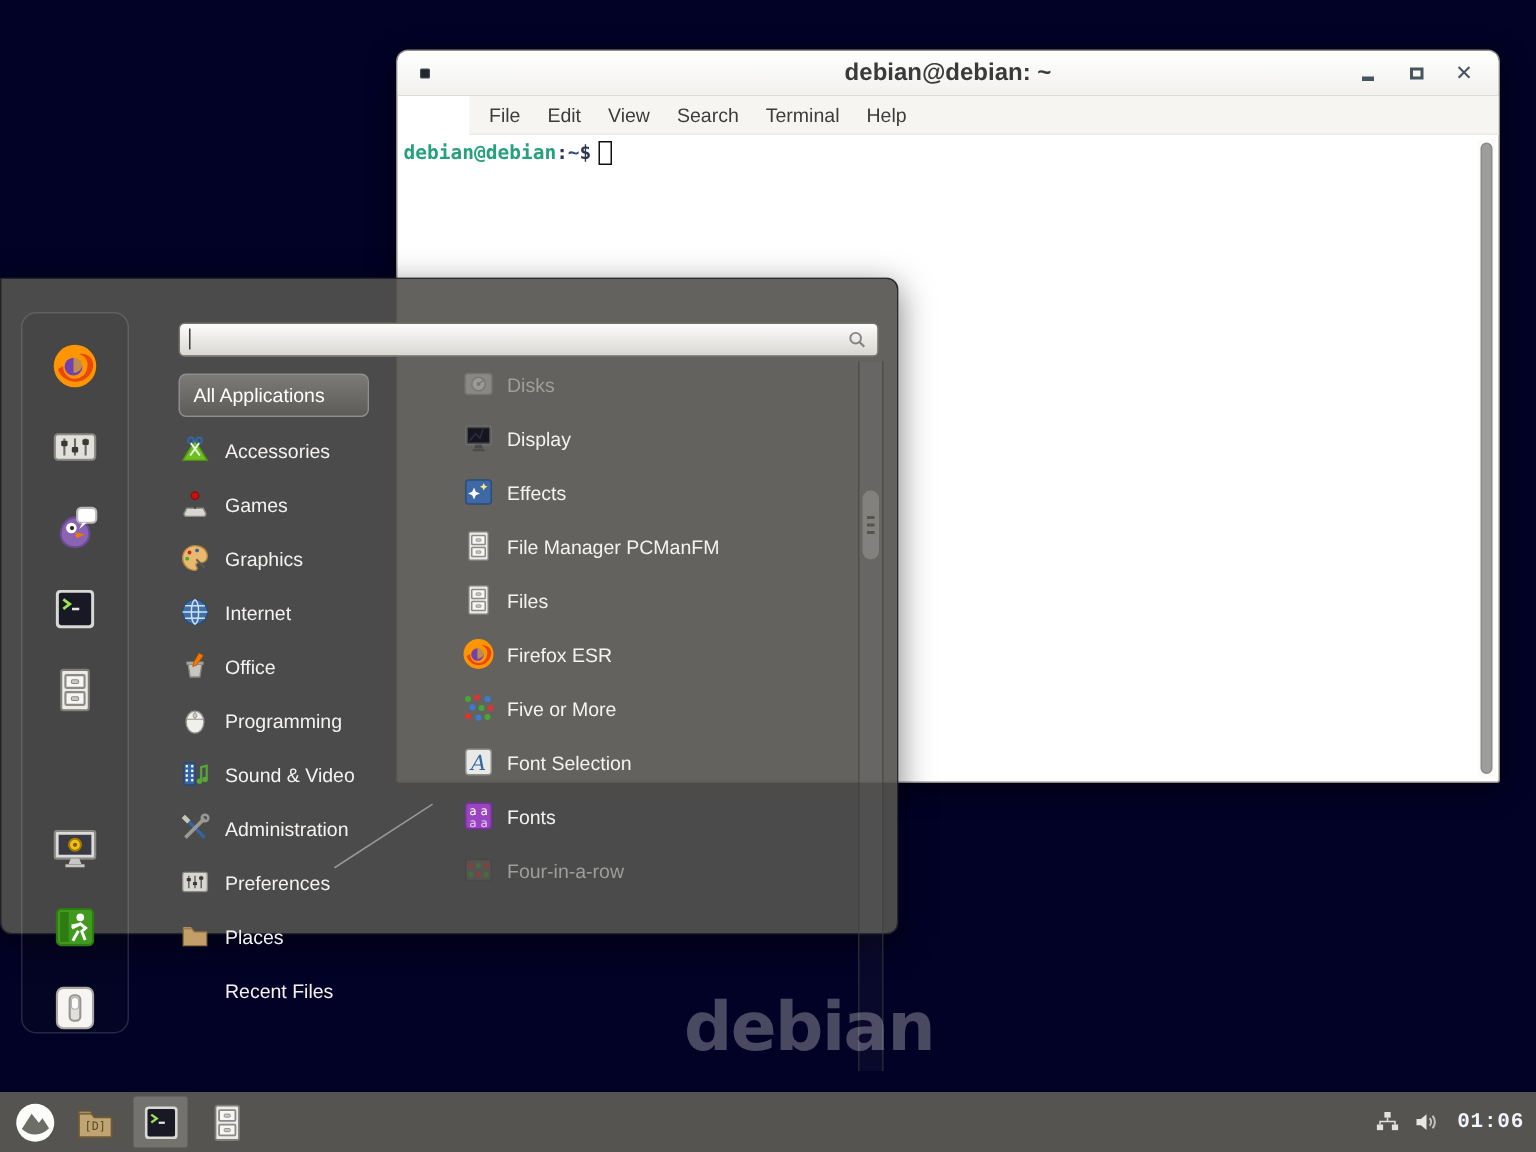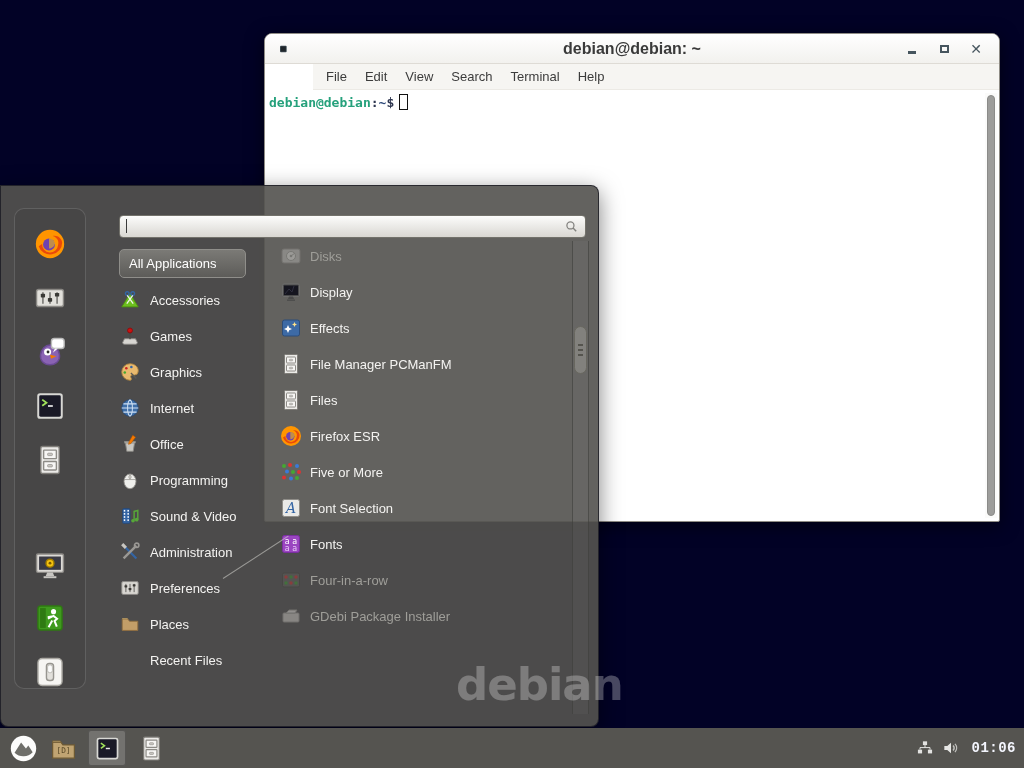--- a/index.html
+++ b/index.html
@@ -44,21 +44,21 @@
   .p-colon { color:#2e3650; }
   .p-path { color:#2e4a7a; }
   .p-dollar { color:#2e3650; }
   .caret { display:inline-block; width:9px; height:16px; border:1.5px solid #111; margin-left:5px; }
 
   .term-scrollbar { position:absolute; top:2px; bottom:2px; right:1px; width:12px; background:#fbfbfa; }
   .term-thumb { position:absolute; left:2px; right:2px; top:2px; bottom:2px; background:#9d9d9b; border-radius:5px; border:1px solid #8b8b89; }
 
   
   #appmenu {
-    position:absolute; left:0; top:185px; width:599px; height:542px;
+    position:absolute; left:0; top:185px; width:599px; height:438px;
     background:rgba(83,82,79,0.91);
     border:1px solid rgba(18,18,28,0.7);
     border-radius:0 8px 8px 8px;
     box-shadow:0 6px 22px rgba(0,0,0,.5);
     z-index:3;
   }
 
   .fav-panel {
     position:absolute; left:13px; top:22px; width:72px; height:481px;
     border:1px solid rgba(255,255,255,0.14); border-radius:10px;
@@ -86,21 +86,21 @@
   .cat-row .clabel { font-size:13px; color:#f4f3f1; white-space:nowrap; }
   .cat-row.selected {
     height:29px; margin:3px 0 4px 0; width:127px;
     background:linear-gradient(#7b7a76,#5d5c59);
     border:1px solid #8f8e8a; border-radius:5px;
     padding-left:9px;
   }
   .cat-row.selected .clabel { color:#ffffff; }
   .cat-row.noicon { padding-left:31px; }
 
-  .app-list { position:absolute; left:248px; top:52px; width:302px; height:478px; overflow:hidden; }
+  .app-list { position:absolute; left:276px; top:52px; width:302px; height:478px; overflow:hidden; }
   .app-row { height:36px; display:flex; align-items:center; padding-left:30px; cursor:pointer; }
   .app-row .aicon { width:24px; height:24px; margin-right:7px; flex:none; }
   .app-row .aicon svg { width:24px; height:24px; }
   .app-row .alabel { font-size:13px; color:#f4f3f1; white-space:nowrap; }
   .app-row.dim .alabel { color:#9f9e99; }
   .app-row.dim .aicon { opacity:.55; }
 
   .menu-scroll-track {
     position:absolute; left:571px; top:55px; width:17px; height:473px;
     border-left:1px solid rgba(60,60,56,.6); border-right:1px solid rgba(60,60,56,.6);
@@ -460,27 +460,20 @@
             <g>
               <circle cx="7" cy="9" r="1.7" fill="#b33"></circle>
               <circle cx="12" cy="9" r="1.7" fill="#3a8f2f"></circle>
               <circle cx="17" cy="9" r="1.7" fill="#b33"></circle>
               <circle cx="7" cy="15" r="1.7" fill="#3a8f2f"></circle>
               <circle cx="12" cy="15" r="1.7" fill="#b33"></circle>
               <circle cx="17" cy="15" r="1.7" fill="#3a8f2f"></circle>
             </g>
           </svg></span>
         <span class="alabel">Four-in-a-row</span>
-      </div>
-      <div class="app-row dim">
-        <span class="aicon"><svg viewBox="0 0 24 24">
-            <rect x="4" y="9" width="16" height="9" rx="1" fill="#b9b7b2" stroke="#8f8d88"></rect>
-            <path d="M7 9l3-3h8l-2 3z" fill="#cac8c3" stroke="#8f8d88"></path>
-          </svg></span>
-        <span class="alabel">GDebi Package Installer</span>
       </div>
     </div>
 
   <div class="menu-scroll-track">
     <div class="menu-scroll-thumb">
       <span class="thumb-grip" style="top:17px"></span>
       <span class="thumb-grip" style="top:22px"></span>
       <span class="thumb-grip" style="top:27px"></span>
     </div>
   </div>

